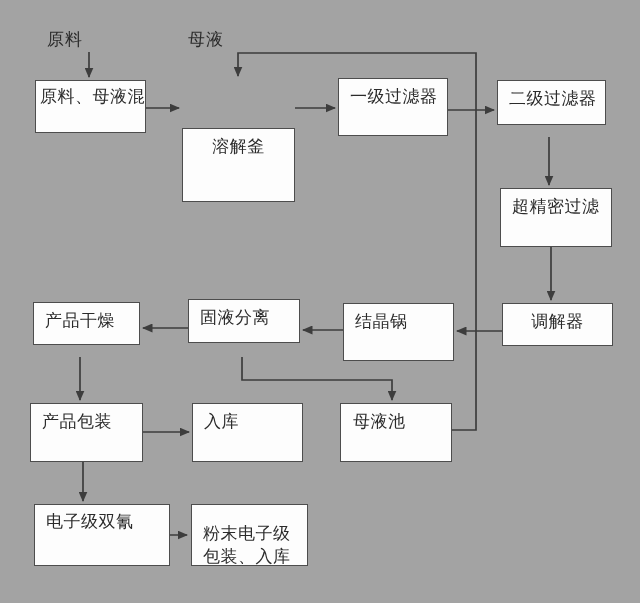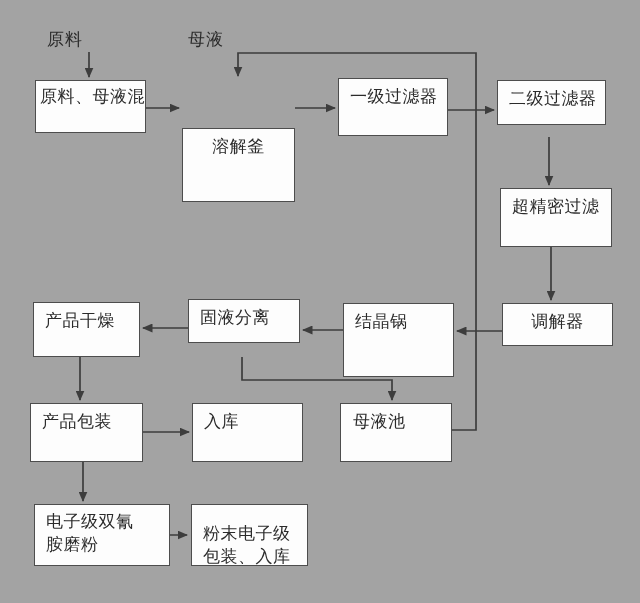--- a/index.html
+++ b/index.html
@@ -103,47 +103,46 @@
   </div>
 
   <div class="node" style="left:500px; top:188px; width:112px; height:59px;">
     <span class="ln">超精密过滤</span>
   </div>
 
   <div class="node center" style="left:502px; top:303px; width:111px; height:43px;">
     <span class="ln">调解器</span>
   </div>
 
-  <div class="node" style="left:343px; top:303px; width:111px; height:74px;">
+  <div class="node" style="left:343px; top:303px; width:111px; height:58px;">
     <span class="ln">结晶锅</span>
   </div>
 
   <div class="node" style="left:188px; top:299px; width:112px; height:44px;">
     <span class="ln">固液分离</span>
   </div>
 
-  <div class="node" style="left:33px; top:302px; width:107px; height:55px;">
+  <div class="node" style="left:33px; top:302px; width:107px; height:43px;">
     <span class="ln">产品干燥</span>
   </div>
 
   <div class="node" style="left:192px; top:403px; width:111px; height:59px;">
     <span class="ln">入库</span>
   </div>
 
   <div class="node" style="left:30px; top:403px; width:113px; height:59px;">
     <span class="ln">产品包装</span>
   </div>
 
   <div class="node" style="left:340px; top:403px; width:112px; height:59px;padding-left:12px;">
     <span class="ln">母液池</span>
   </div>
 
   <div class="node" style="left:34px; top:504px; width:136px; height:62px; padding-top:5px;">
     <span class="ln">电子级双氰</span>
-    <span class="ln">胺磨粉</span>
   </div>
 
   <div class="node" style="left:191px; top:504px; width:117px; height:62px; padding-top:17px;">
     <span class="ln">粉末电子级</span>
     <span class="ln">包装、入库</span>
   </div>
 
 </div>
 
 </body></html>

